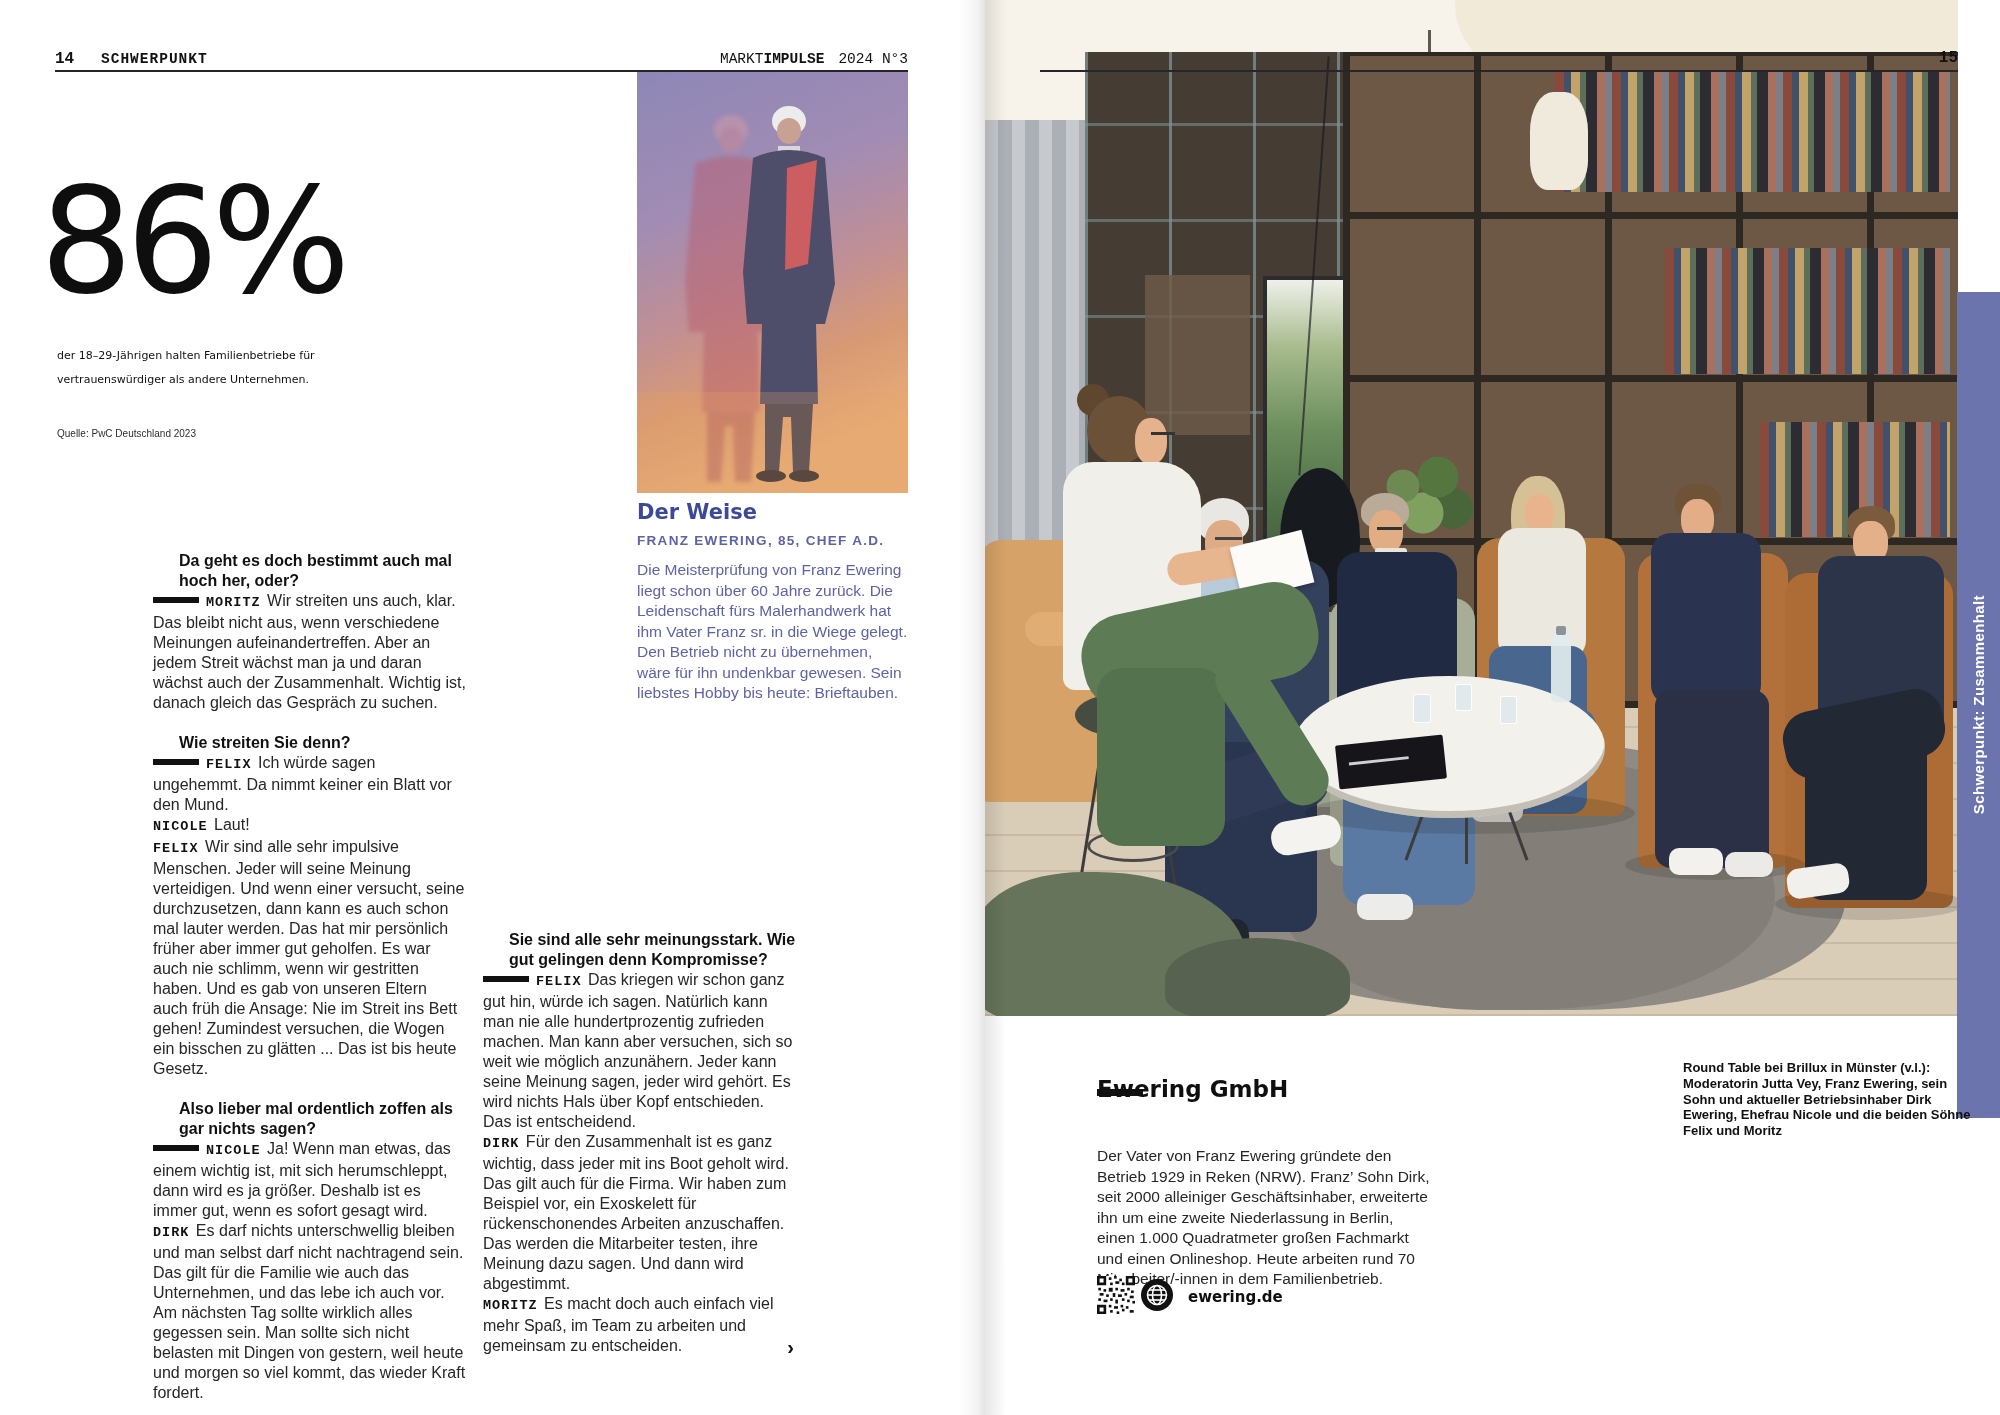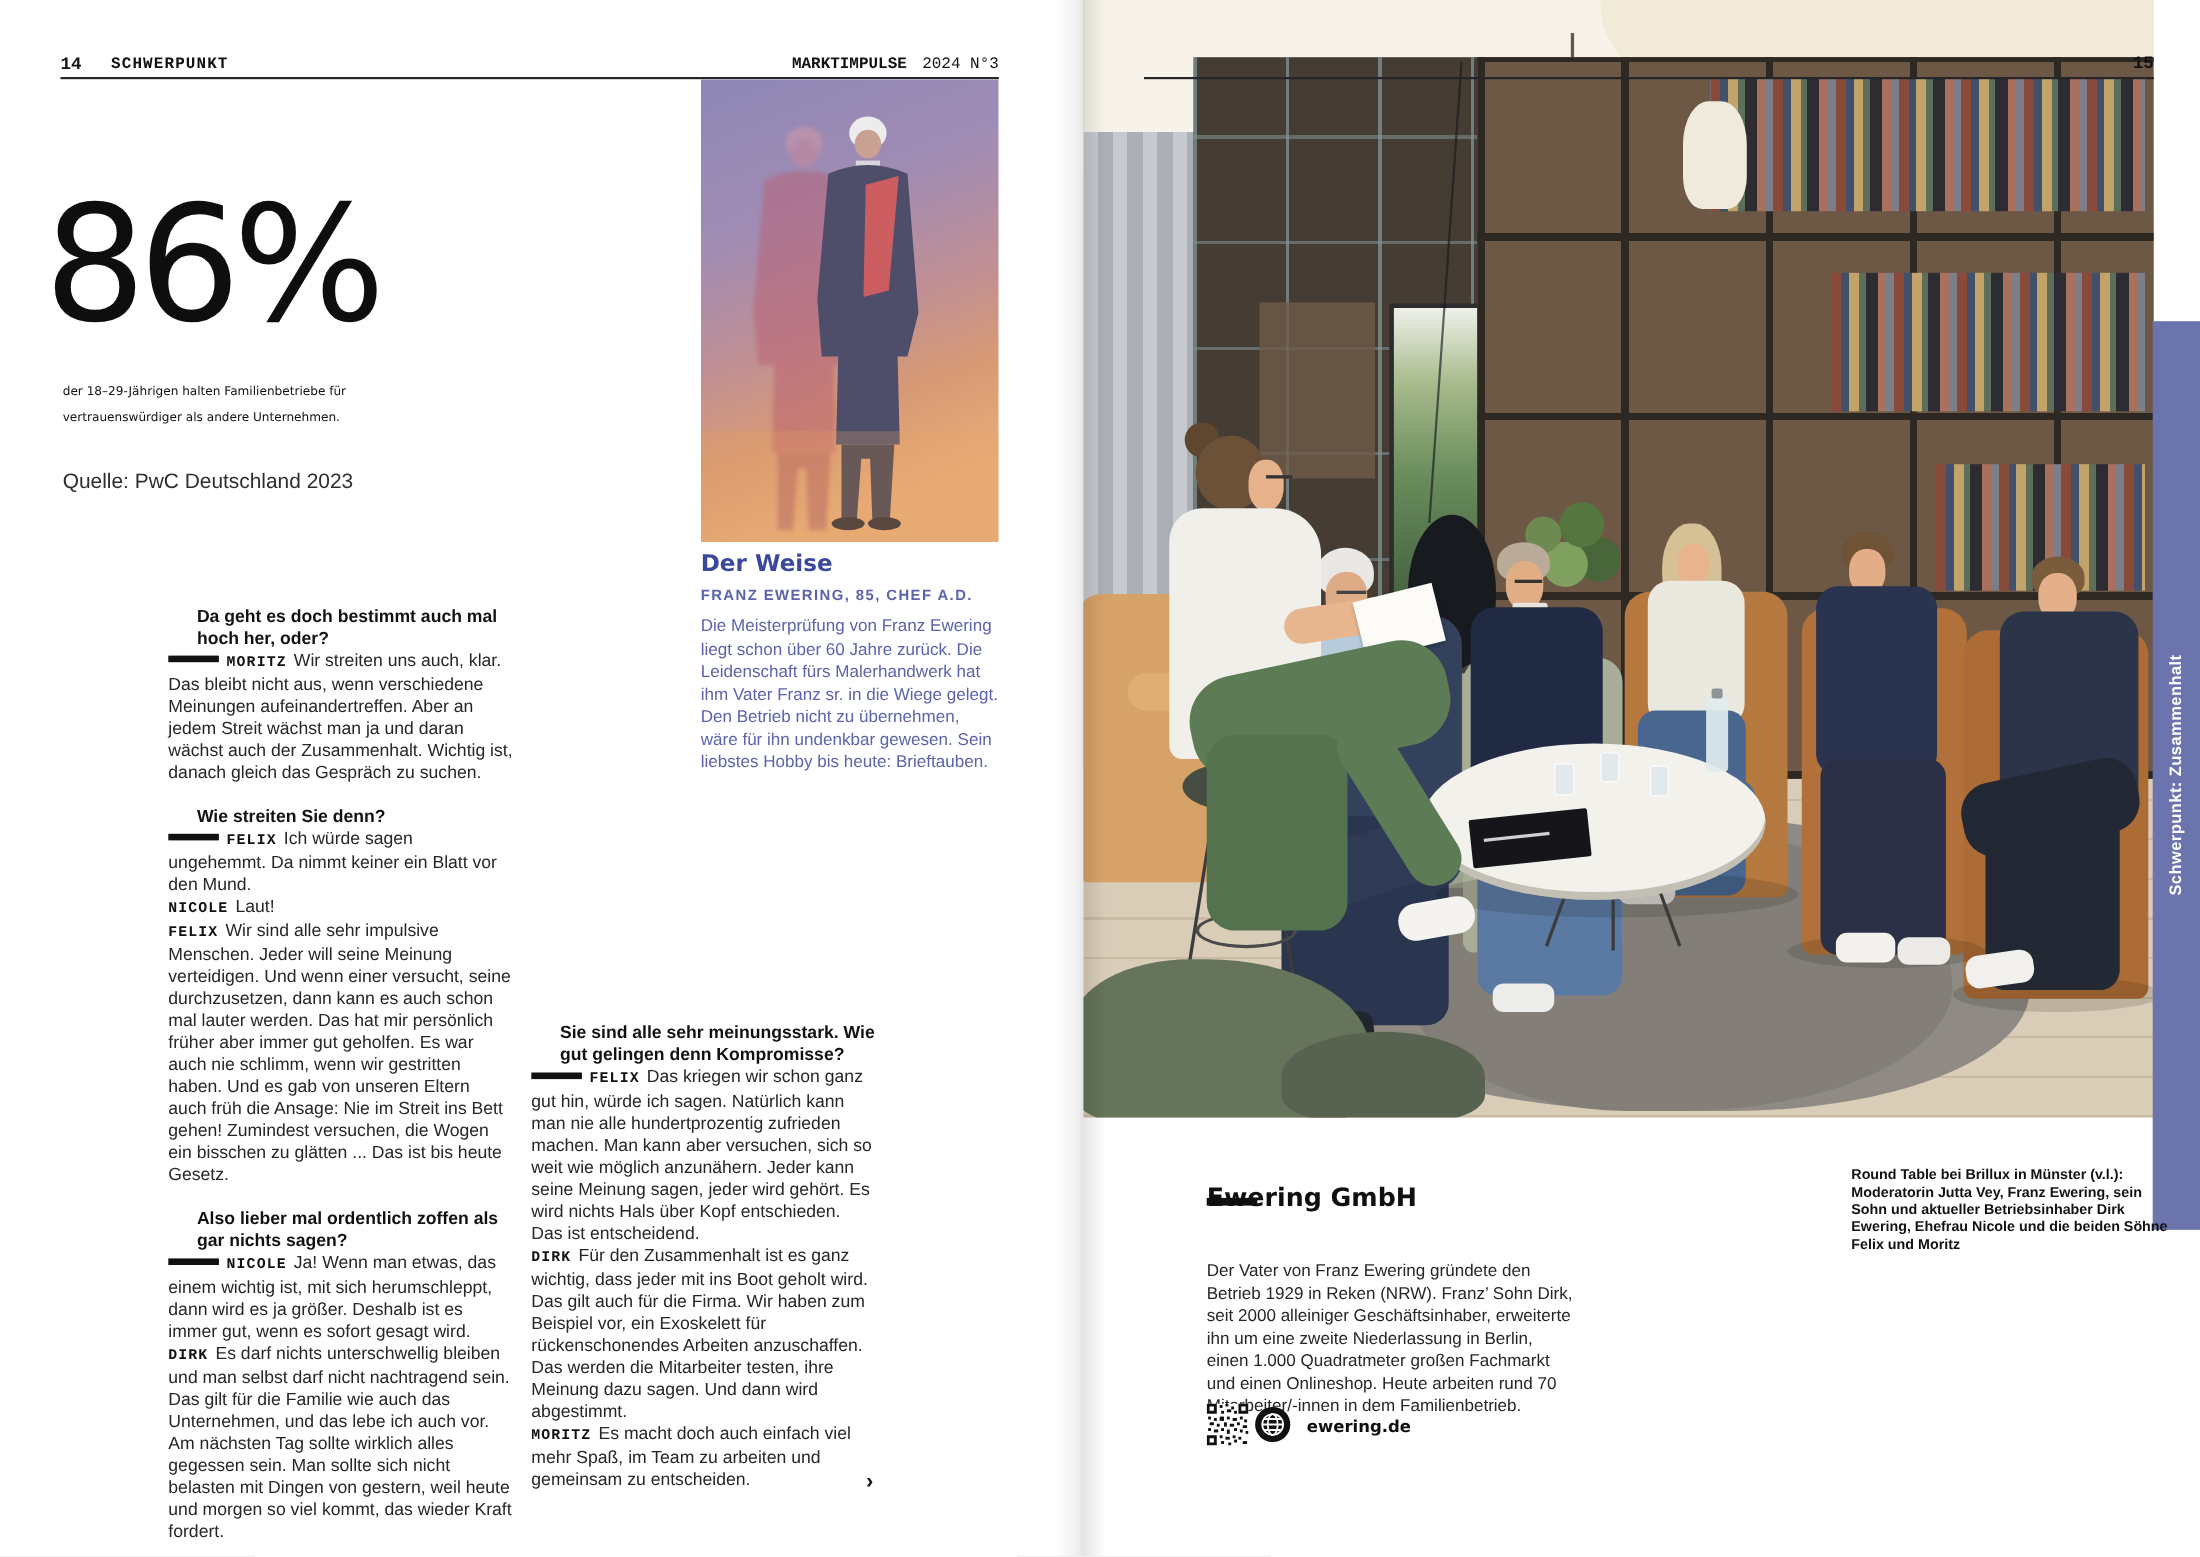--- a/index.html
+++ b/index.html
@@ -5,29 +5,29 @@
 <style>
   html,body{margin:0;padding:0;background:#e8e8e8;}
   #spread{position:relative;width:2000px;height:1415px;background:#ffffff;overflow:hidden;
           font-family:"Liberation Sans",sans-serif;color:#1d1d1b;}
   .abs{position:absolute;}
   
   .slab{font-family:"Liberation Mono",monospace;font-weight:bold;color:#111;}
   .hdr-num{top:50px;font-size:16px;letter-spacing:0;}
   .hdr-section{left:101px;top:51px;font-size:14.5px;letter-spacing:1px;}
   .brand-wrap{left:637px;top:51px;width:271px;text-align:right;font-size:14.5px;}
-  .brand-reg{font-weight:bold;}
+  .brand-reg{font-weight:normal;}
   .brand-issue{font-weight:normal;margin-left:14px;}
   .rule{height:2px;background:#26262a;}
   
   .stat-number{left:40px;top:168px;font-family:"DejaVu Sans",sans-serif;font-weight:400;
                font-size:146px;line-height:1;letter-spacing:-7px;color:#0e0e0e;}
   .stat-caption{left:57px;top:344px;width:305px;font-family:"DejaVu Sans",sans-serif;
                 font-weight:normal;font-size:11px;line-height:24px;color:#111;}
-  .stat-source{left:57px;top:428px;font-size:19px;color:#2e2e2e;}
+  .stat-source{left:57px;top:428px;font-size:10px;color:#2e2e2e;}
   
   .col{width:313px;font-size:16px;line-height:20px;color:#262626;}
   .col1{left:153px;top:551px;}
   .col2{left:483px;top:930px;}
   .q{font-weight:bold;color:#111;padding-left:26px;margin:20px 0 0 0;}
   .q.first{margin-top:0;}
   .a{margin:0;position:relative;}
   .sdash{display:inline-block;width:46px;height:6px;background:#111;margin-right:7px;
          vertical-align:middle;position:relative;top:-2px;}
   .speaker{font-family:"Liberation Mono",monospace;font-weight:bold;font-size:13.5px;

